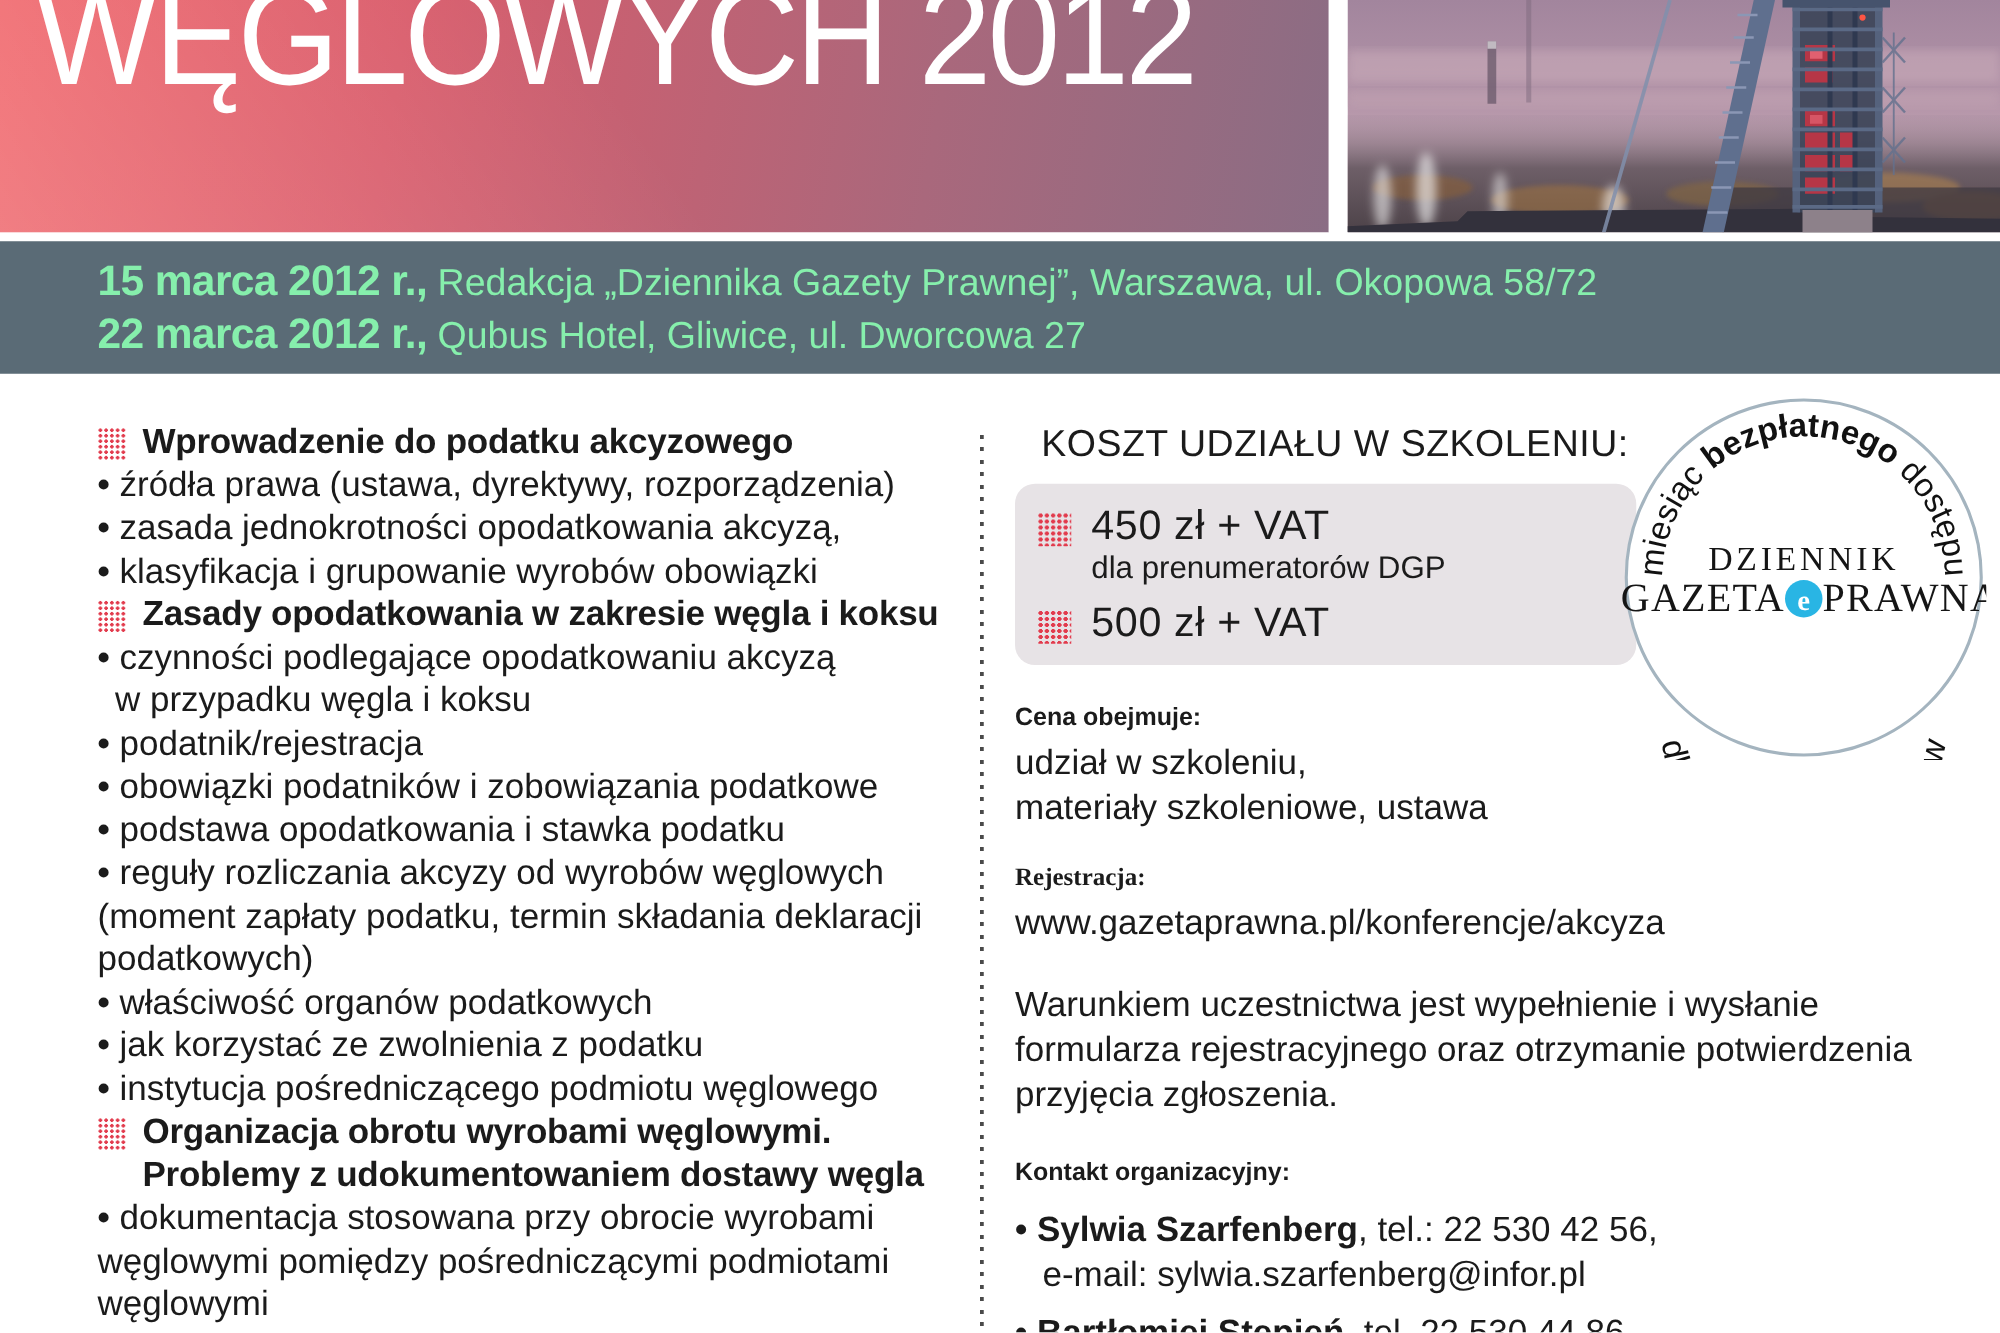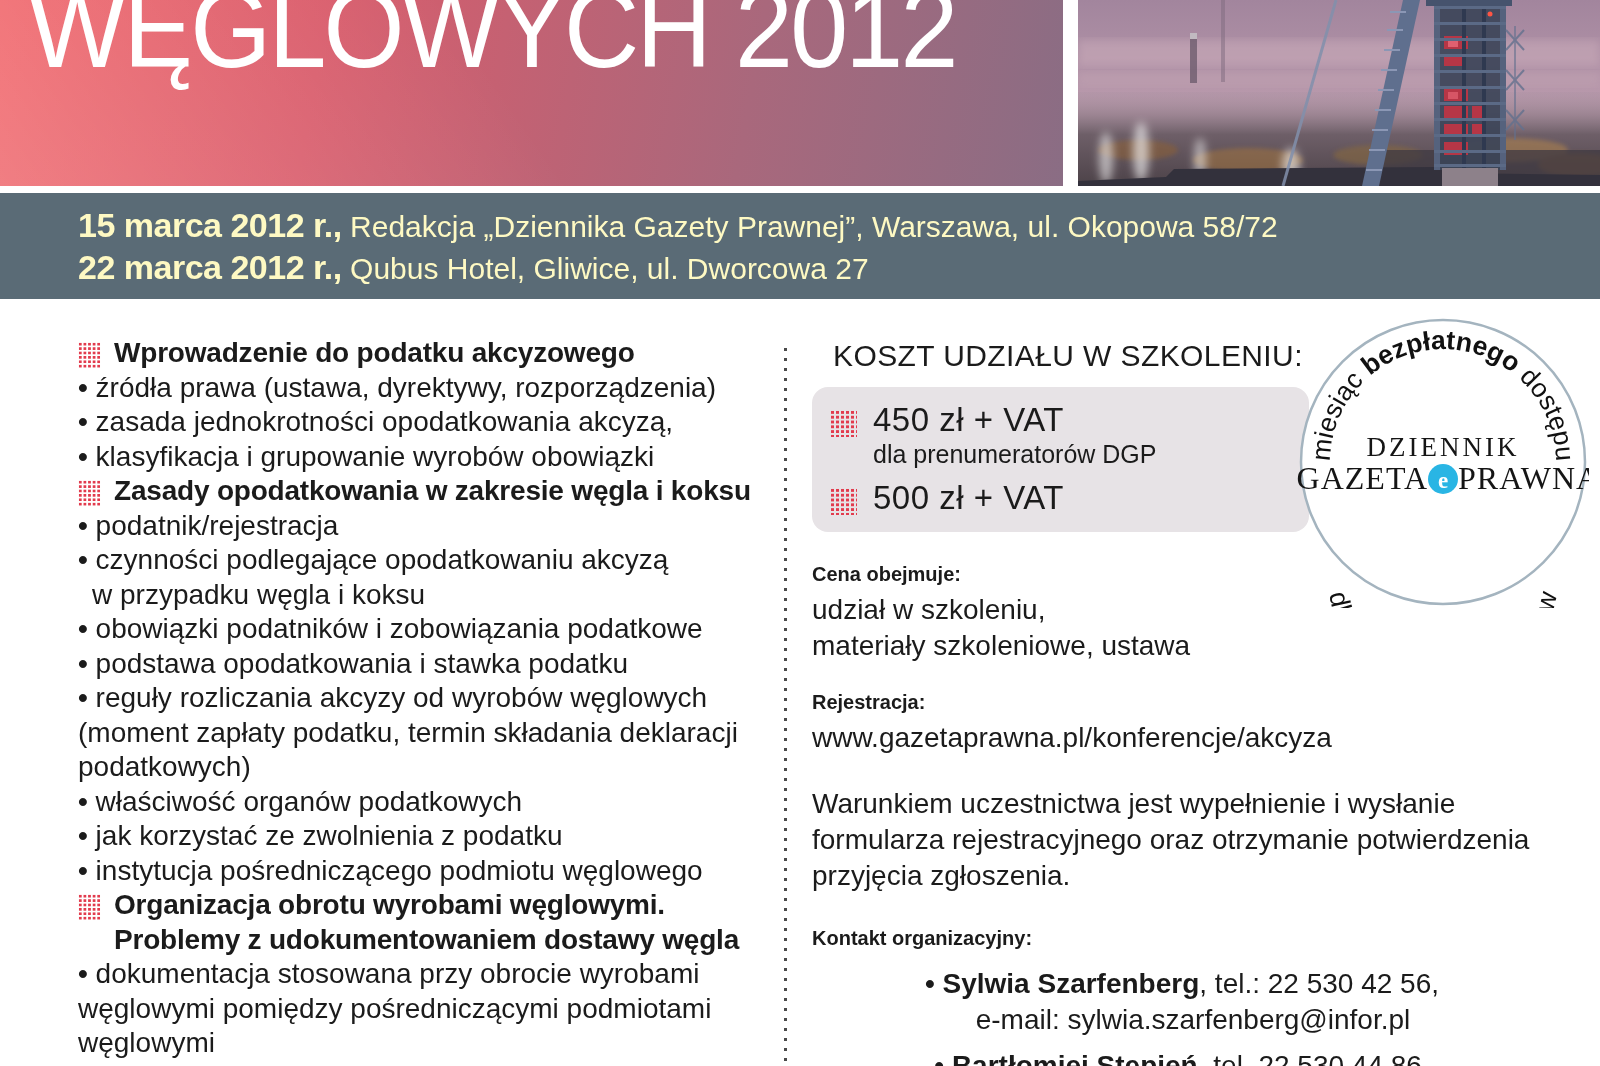--- a/index.html
+++ b/index.html
@@ -13,21 +13,21 @@
   .hero-grad::after{content:"";position:absolute;inset:0;
              background:linear-gradient(55deg,rgba(255,255,255,.20),rgba(255,255,255,0) 48%);}
   .hero-title{position:absolute;left:28px;top:-36px;font-size:112px;font-weight:400;color:#ffffff;
               letter-spacing:-3px;white-space:nowrap;transform:scaleX(.93);transform-origin:left top;}
   .hero-photo{position:absolute;left:1063px;top:0;width:537px;height:186px;background:#ffffff;
               padding-left:15px;box-sizing:border-box;}
   .hero-photo svg{display:block;}
 
   
   .date-band{position:absolute;left:0;top:193px;width:1600px;height:106px;background:#5a6b76;
-             color:#fef9c3;box-sizing:border-box;padding:12px 16px 0 78px;}
+             color:#86efac;box-sizing:border-box;padding:12px 16px 0 78px;}
   .date-line{font-size:30px;line-height:40px;white-space:nowrap;}
   .date-strong{font-weight:bold;font-size:34px;letter-spacing:-.5px;}
 
   
   .col-left{position:absolute;left:78px;top:336px;width:678px;font-size:28px;line-height:34.5px;}
   .agenda-heading{font-weight:bold;position:relative;padding-left:36px;white-space:pre-line;letter-spacing:-.2px;}
   .agenda-heading .grid-icon{position:absolute;left:0;top:6px;}
   .agenda-bullet{white-space:pre-line;}
   .bullet-dot{font-weight:bold;}
   .grid-icon{display:inline-block;width:23px;height:26px;
@@ -41,23 +41,23 @@
   .cost-title{font-weight:normal;font-size:30px;letter-spacing:.4px;padding-left:21px;white-space:nowrap;}
   .price-box{margin-top:13px;width:497px;background:#e7e3e6;border-radius:16px;
              padding:13px 0 14px 18px;box-sizing:border-box;}
   .price-row{display:flex;align-items:center;}
   .price-icon{flex:0 0 auto;width:27px;height:27px;margin-top:7px;margin-right:16px;
       background-image:radial-gradient(circle,#e23b4d 1.5px,rgba(226,59,77,0) 1.7px);
       background-size:5px 4.8px;}
   .price-main{font-size:33px;line-height:40px;letter-spacing:.5px;}
   .price-note{font-size:25px;line-height:28px;margin:0 0 10px 43px;}
   .rc-h{font-weight:bold;font-size:20px;}
-  .mt24{margin-top:24px;}.mt20{margin-top:20px;}.mt14{margin-top:30px;}.mt26{margin-top:26px;}
+  .mt24{margin-top:24px;}.mt20{margin-top:20px;font-family:Liberation Serif, serif;}.mt14{margin-top:30px;}.mt26{margin-top:26px;}
   .pre{white-space:pre-line;}
-  .person{margin-top:10px;text-align:center;}
+  .person{margin-top:10px;}
   .person .email-line{padding-left:22px;}
 
   
   .badge{position:absolute;left:1297px;top:316px;width:292px;height:292px;}
   .badge svg{display:block;}
 </style>
 </head>
 <body>
 
 <div class="page">
@@ -175,23 +175,23 @@
     <div class="date-line"><span class="date-strong">15 marca 2012 r.,</span><span> Redakcja „Dziennika Gazety Prawnej”, Warszawa, ul. Okopowa 58/72</span></div>
     <div class="date-line"><span class="date-strong">22 marca 2012 r.,</span><span> Qubus Hotel, Gliwice, ul. Dworcowa 27</span></div>
   </div>
 
   <div class="col-left" id="agenda-list">
       <div class="agenda-heading"><span class="grid-icon"></span><span>Wprowadzenie do podatku akcyzowego</span></div>
       <div class="agenda-bullet"><span class="bullet-dot">•</span> <span>źródła prawa (ustawa, dyrektywy, rozporządzenia)</span></div>
       <div class="agenda-bullet"><span class="bullet-dot">•</span> <span>zasada jednokrotności opodatkowania akcyzą,</span></div>
       <div class="agenda-bullet"><span class="bullet-dot">•</span> <span>klasyfikacja i grupowanie wyrobów obowiązki</span></div>
       <div class="agenda-heading"><span class="grid-icon"></span><span>Zasady opodatkowania w zakresie węgla i koksu</span></div>
-      <div class="agenda-bullet"><span class="bullet-dot">•</span> <span>podatnik/rejestracja</span></div>
       <div class="agenda-bullet"><span class="bullet-dot">•</span> <span>czynności podlegające opodatkowaniu akcyzą
  w przypadku węgla i koksu</span></div>
+      <div class="agenda-bullet"><span class="bullet-dot">•</span> <span>podatnik/rejestracja</span></div>
       <div class="agenda-bullet"><span class="bullet-dot">•</span> <span>obowiązki podatników i zobowiązania podatkowe</span></div>
       <div class="agenda-bullet"><span class="bullet-dot">•</span> <span>podstawa opodatkowania i stawka podatku</span></div>
       <div class="agenda-bullet"><span class="bullet-dot">•</span> <span>reguły rozliczania akcyzy od wyrobów węglowych
 (moment zapłaty podatku, termin składania deklaracji
 podatkowych)</span></div>
       <div class="agenda-bullet"><span class="bullet-dot">•</span> <span>właściwość organów podatkowych</span></div>
       <div class="agenda-bullet"><span class="bullet-dot">•</span> <span>jak korzystać ze zwolnienia z podatku</span></div>
       <div class="agenda-bullet"><span class="bullet-dot">•</span> <span>instytucja pośredniczącego podmiotu węglowego</span></div>
       <div class="agenda-heading"><span class="grid-icon"></span><span>Organizacja obrotu wyrobami węglowymi.
 Problemy z udokumentowaniem dostawy węgla</span></div>

